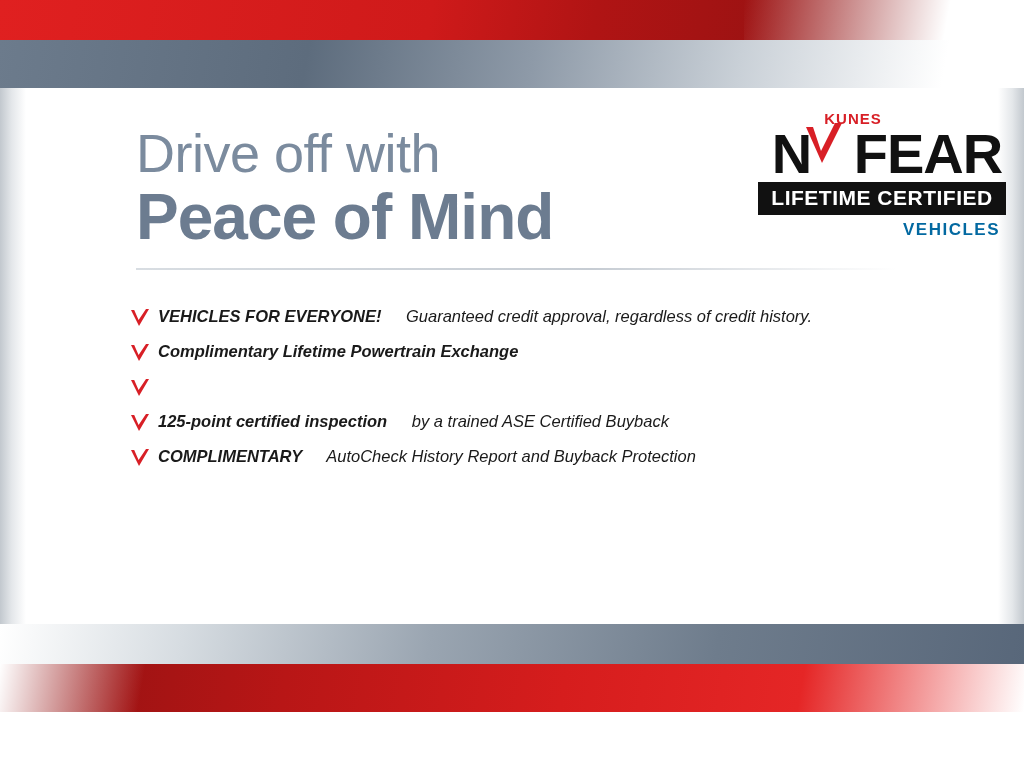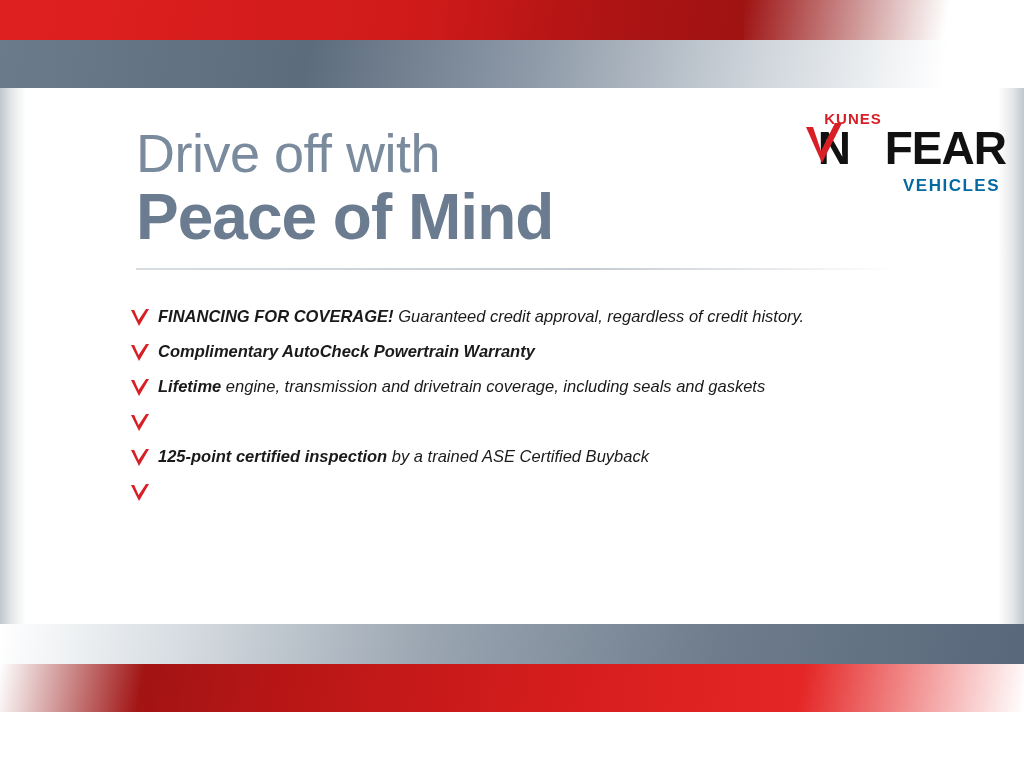--- a/index.html
+++ b/index.html
@@ -120,26 +120,26 @@
     font-size: 15px;
     font-weight: 700;
     color: #d81f26;
     letter-spacing: 1px;
     margin-right: 72px;
     text-align: center;
     padding-left: 14px;
   }
   .logo-main {
     position: relative;
-    font-size: 46px;
+    font-size: 56px;
     font-weight: 700;
     color: #111111;
     letter-spacing: -1px;
     line-height: 0.95;
-    text-align: right;
+    text-align: center;
     padding-left: 10px;
   }
   .logo-check {
     position: absolute;
     left: 44px; top: -6px;
     width: 44px; height: 46px;
   }
   .logo-band {
     margin-top: 2px;
     background: #111111;
@@ -177,21 +177,21 @@
     margin-top: 2px;
     margin-right: 8px;
   }
   .bullet-text {
     font-size: 16.5px;
     color: #1a1a1a;
     line-height: 1.28;
     font-style: italic;
   }
   .b-strong { font-weight: 700; font-style: italic; }
-  .b-norm { font-weight: 400; font-style: italic; }
+  .b-norm { font-weight: 400; font-style: italic; padding-left: 20px; }
   .b-sub {
     display: block;
     margin-top: 2px;
     font-weight: 400;
     font-style: italic;
     font-size: 16.5px;
   }
 </style>
 </head>
 <body>
@@ -212,57 +212,48 @@
   <div class="logo">
     <div class="logo-kunes">KUNES</div>
     <div class="logo-main">
       <span>N</span><span style="visibility:hidden">O</span><span>FEAR</span>
       <span class="logo-check">
         <svg viewBox="0 0 44 46" width="44" height="46" aria-hidden="true">
           <path d="M4 6 L20 42 L40 2 L33 2 L19 30 L11 6 Z" fill="#d81f26"></path>
         </svg>
       </span>
     </div>
+    <div class="logo-band">LIFETIME CERTIFIED</div>
     <div class="logo-vehicles">VEHICLES</div>
   </div>
 
   <div class="bullets">
 
     <div class="bullet">
       <span class="bullet-check">
         <svg viewBox="0 0 20 20" width="20" height="20">
             <path d="M1 2 L9 18 L19 1 L16 1 L8.6 12 L4.2 2 Z" fill="#d81f26"></path>
           </svg>
       </span>
       <span class="bullet-text">
-        <span class="b-strong">FINANCING FOR COVERAGE!</span><span class="b-norm"> Guaranteed credit approval, regardless of credit history.</span>
-      </span>
-    </div>
-
-    <div class="bullet">
-      <span class="bullet-check">
-        <svg viewBox="0 0 20 20" width="20" height="20">
-            <path d="M1 2 L9 18 L19 1 L16 1 L8.6 12 L4.2 2 Z" fill="#d81f26"></path>
-          </svg>
-      </span>
-      <span class="bullet-text">
-        <span class="b-strong">Complimentary AutoCheck Powertrain Warranty</span><span class="b-norm"></span>
-      </span>
-    </div>
-
-    <div class="bullet">
-      <span class="bullet-check">
-        <svg viewBox="0 0 20 20" width="20" height="20">
-            <path d="M1 2 L9 18 L19 1 L16 1 L8.6 12 L4.2 2 Z" fill="#d81f26"></path>
-          </svg>
-      </span>
-      <span class="bullet-text">
-        <span class="b-strong">Lifetime</span><span class="b-norm"> engine, transmission and drivetrain coverage, including seals and gaskets</span>
-      </span>
-    </div>
+        <span class="b-strong">VEHICLES FOR EVERYONE!</span><span class="b-norm"> Guaranteed credit approval, regardless of credit history.</span>
+      </span>
+    </div>
+
+    <div class="bullet">
+      <span class="bullet-check">
+        <svg viewBox="0 0 20 20" width="20" height="20">
+            <path d="M1 2 L9 18 L19 1 L16 1 L8.6 12 L4.2 2 Z" fill="#d81f26"></path>
+          </svg>
+      </span>
+      <span class="bullet-text">
+        <span class="b-strong">Complimentary Lifetime Powertrain Exchange</span><span class="b-norm"></span>
+      </span>
+    </div>
+
 
     <div class="bullet">
       <span class="bullet-check">
         <svg viewBox="0 0 20 20" width="20" height="20">
             <path d="M1 2 L9 18 L19 1 L16 1 L8.6 12 L4.2 2 Z" fill="#d81f26"></path>
           </svg>
       </span>
     </div>
 
     <div class="bullet">
@@ -274,20 +265,23 @@
       <span class="bullet-text">
         <span class="b-strong">125-point certified inspection</span><span class="b-norm"> by a trained ASE Certified Buyback</span>
       </span>
     </div>
 
     <div class="bullet">
       <span class="bullet-check">
         <svg viewBox="0 0 20 20" width="20" height="20">
             <path d="M1 2 L9 18 L19 1 L16 1 L8.6 12 L4.2 2 Z" fill="#d81f26"></path>
           </svg>
+      </span>
+      <span class="bullet-text">
+        <span class="b-strong">COMPLIMENTARY</span><span class="b-norm"> AutoCheck History Report and Buyback Protection</span>
       </span>
     </div>
 
 
 
 
   </div>
 
   <div class="bot-gray"></div>
   <div class="bot-red"></div>

